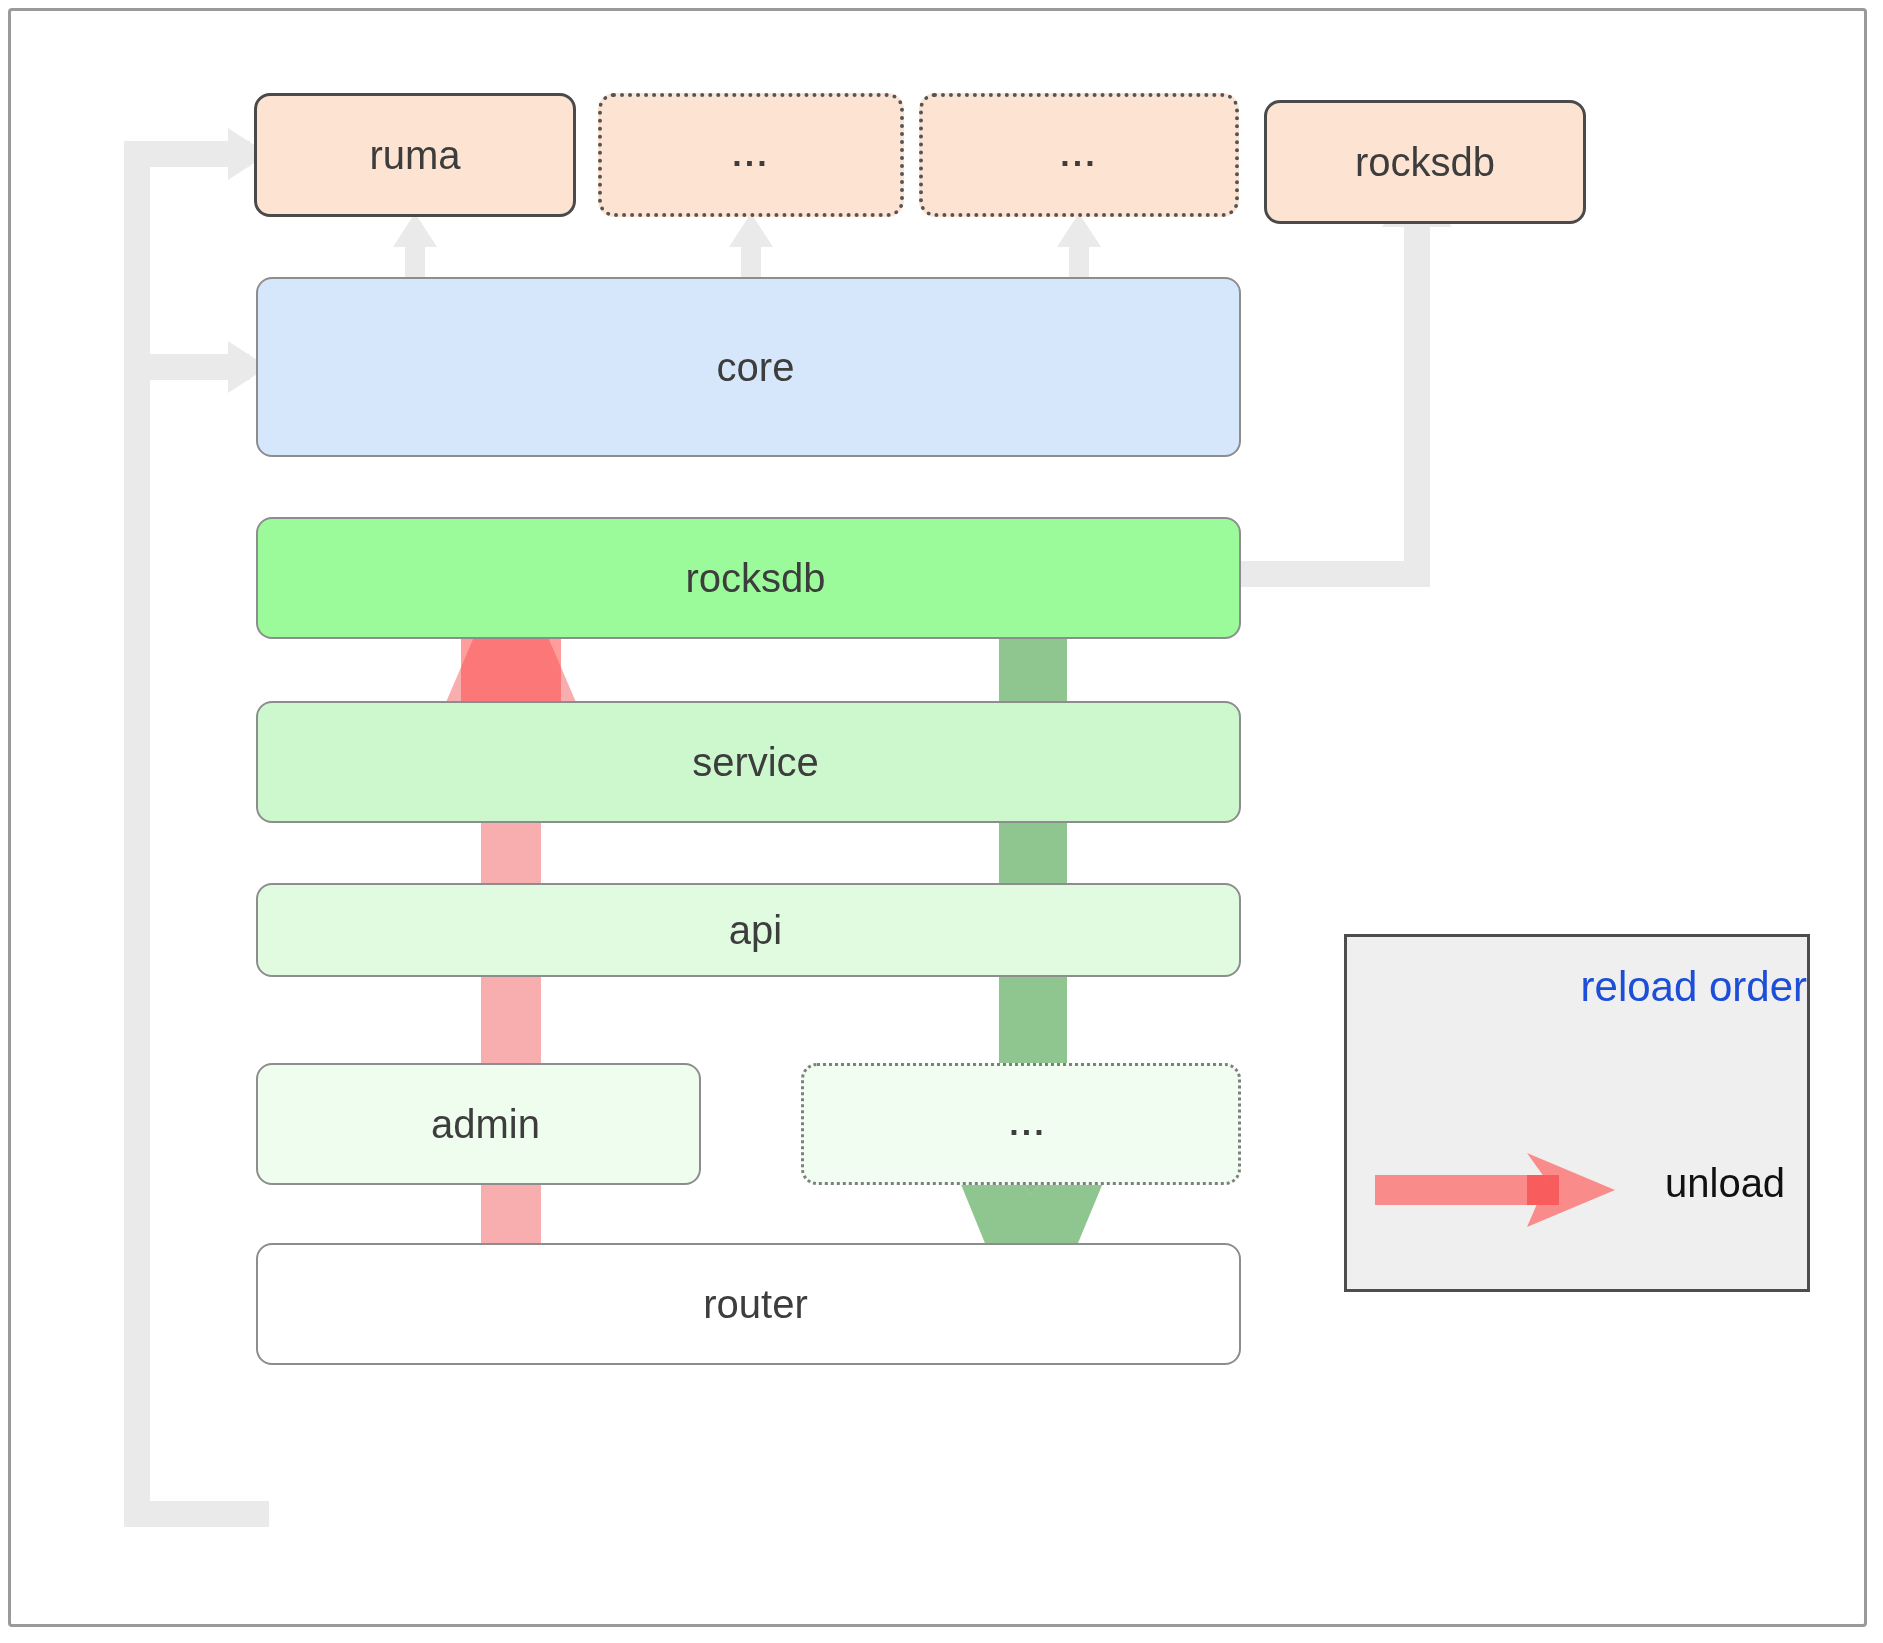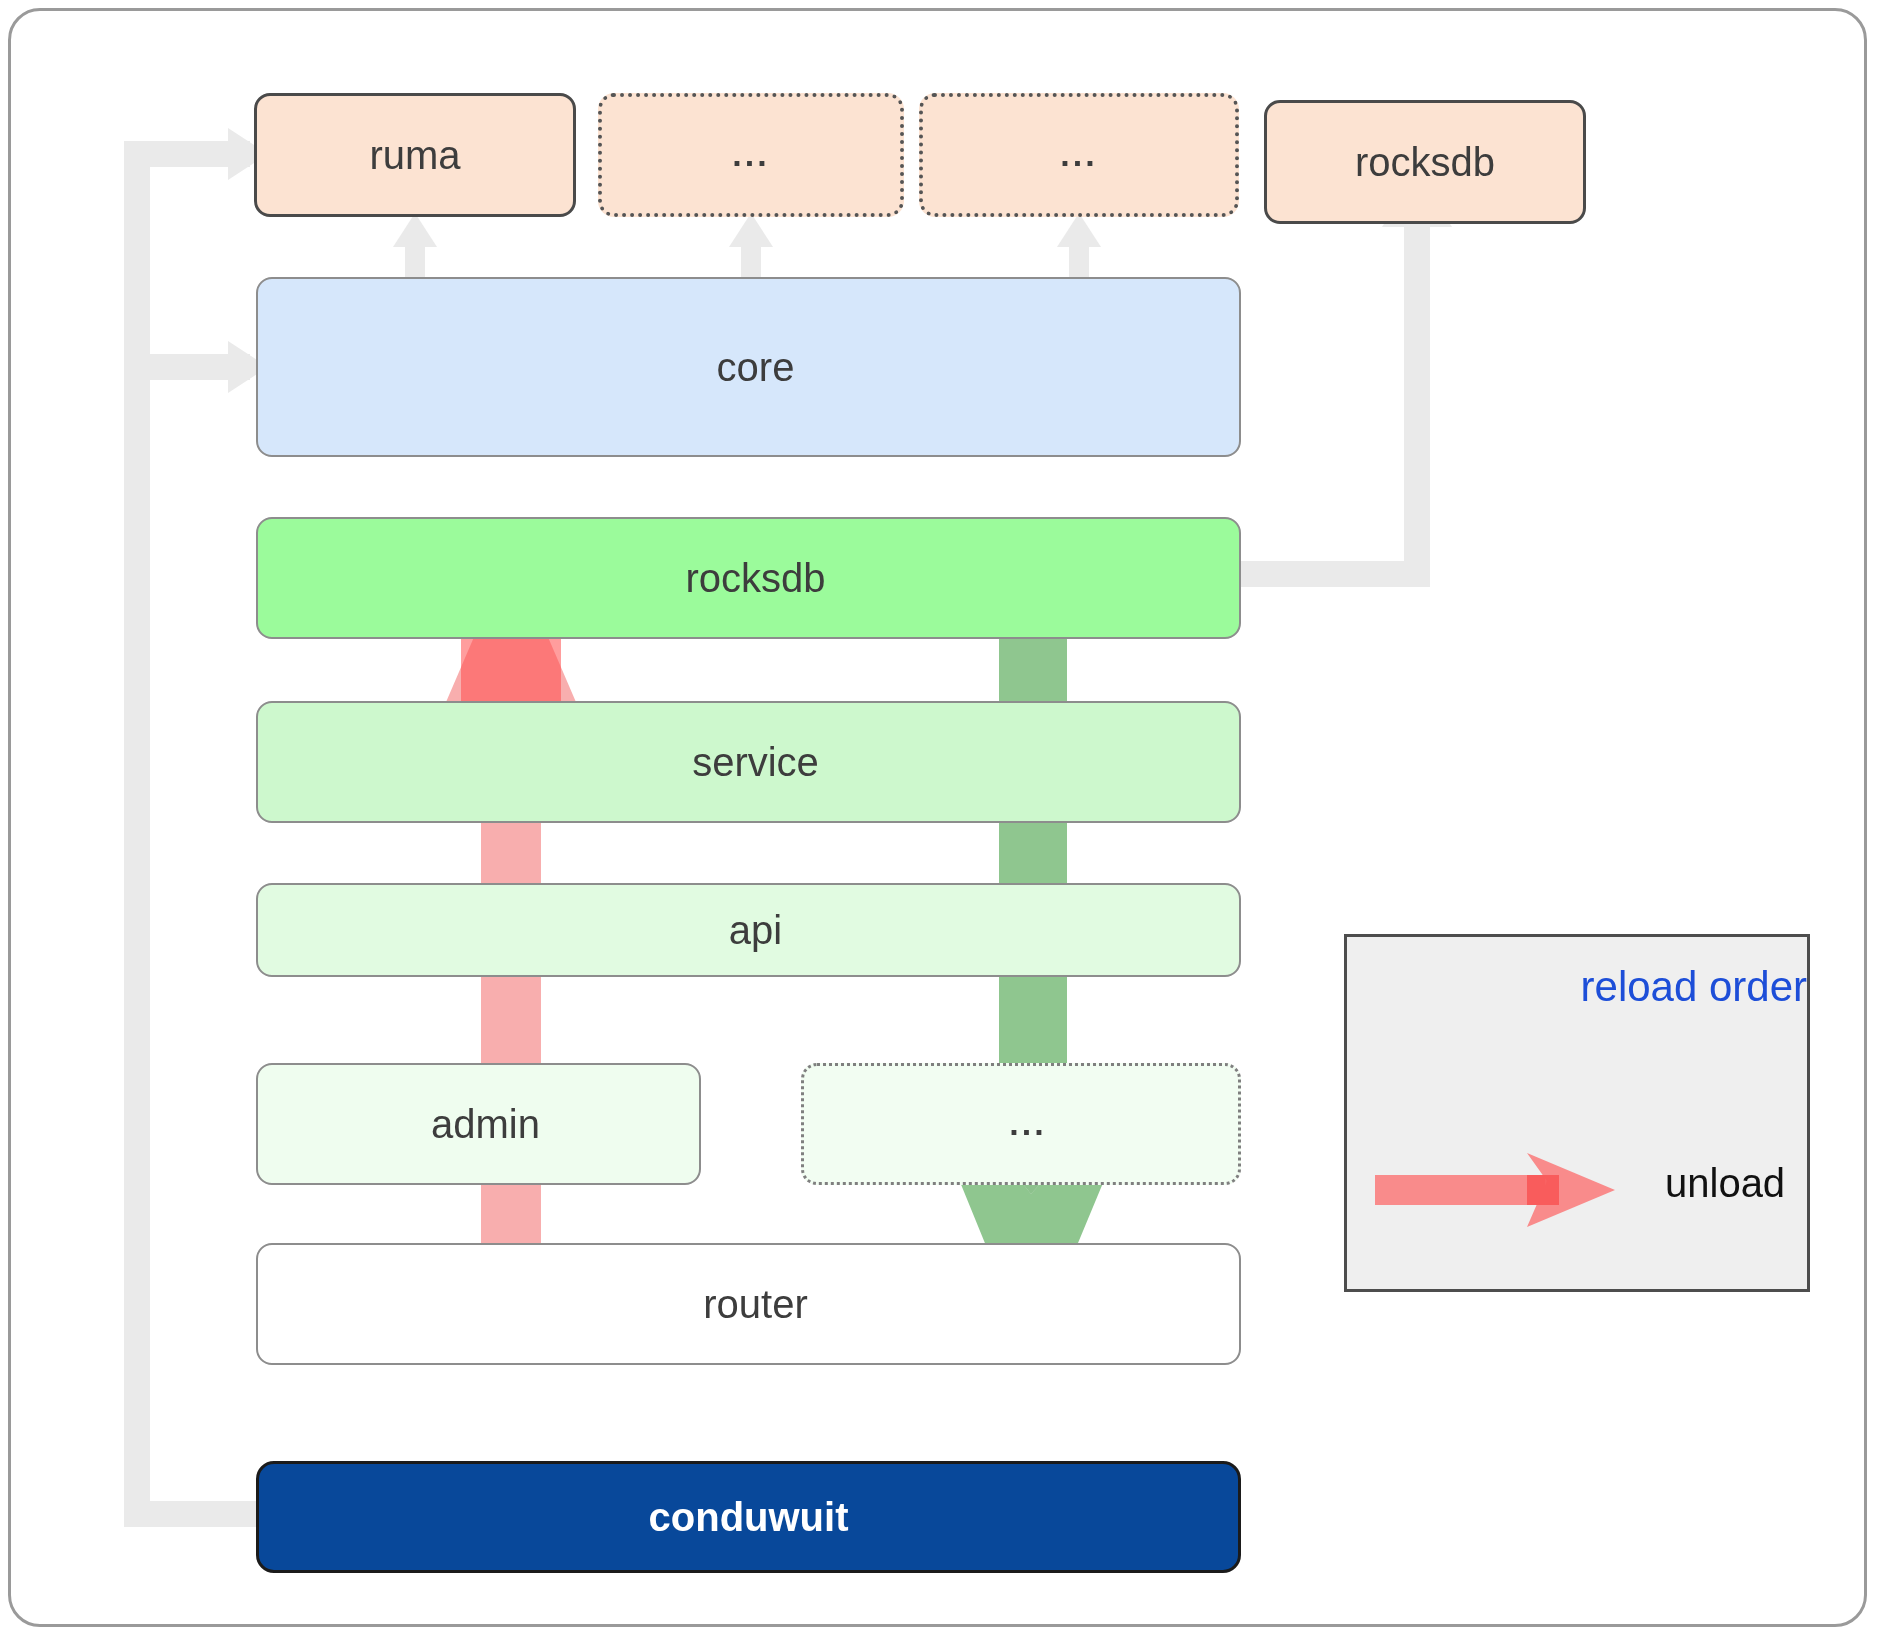--- a/index.html
+++ b/index.html
@@ -15,21 +15,21 @@
   }
 
   #canvas {
     position: absolute;
     left: 8px;
     top: 8px;
     width: 1859px;
     height: 1619px;
     background: #ffffff;
     border: 3px solid #9a9a9a;
-    border-radius: 32px;
+    border-radius: 4px;
     box-sizing: border-box;
   }
 
   .node {
     position: absolute;
     box-sizing: border-box;
     display: flex;
     align-items: center;
     justify-content: center;
     color: #3d3d3d;
@@ -240,23 +240,20 @@
   <div class="node layer" id="layer-admin">
     <span>admin</span>
   </div>
   <div class="node layer" id="layer-dots-3">
     <span class="dots-glyph">...</span>
   </div>
   <div class="node layer" id="layer-router">
     <span>router</span>
   </div>
 
-  <div class="node" id="node-conduwuit">
-    <span>conduwuit</span>
-  </div>
 
   <svg id="arrow-unload" viewBox="0 0 220 780" preserveAspectRatio="none">
 
     <polygon points="110,0 196,200 140,200 140,780 80,780 80,200 24,200" fill="#f26b6b" fill-opacity="0.55"></polygon>
 
     <rect x="60" y="40" width="100" height="130" fill="#ff4d4d" fill-opacity="0.55"></rect>
   </svg>
 
   <svg id="arrow-load" viewBox="0 0 220 790" preserveAspectRatio="none">
     <polygon points="80,0 140,0 140,560 200,560 110,700 110,640 110,700 20,560 80,560" fill="#4aa34a" fill-opacity="0.0"></polygon>

